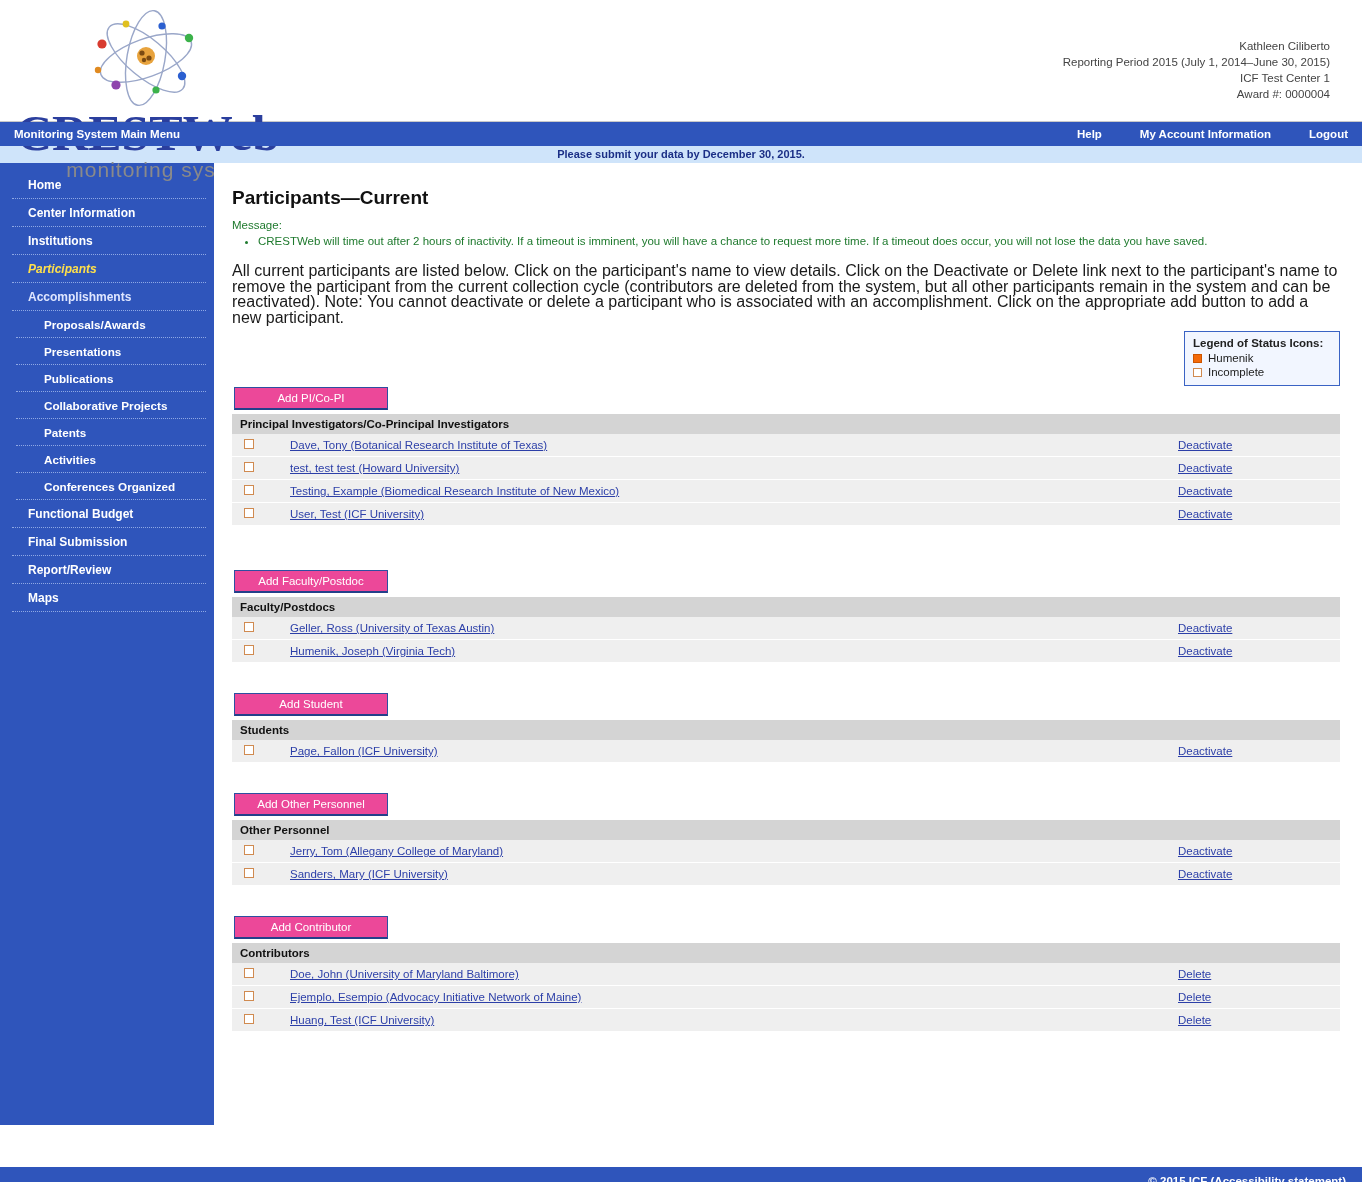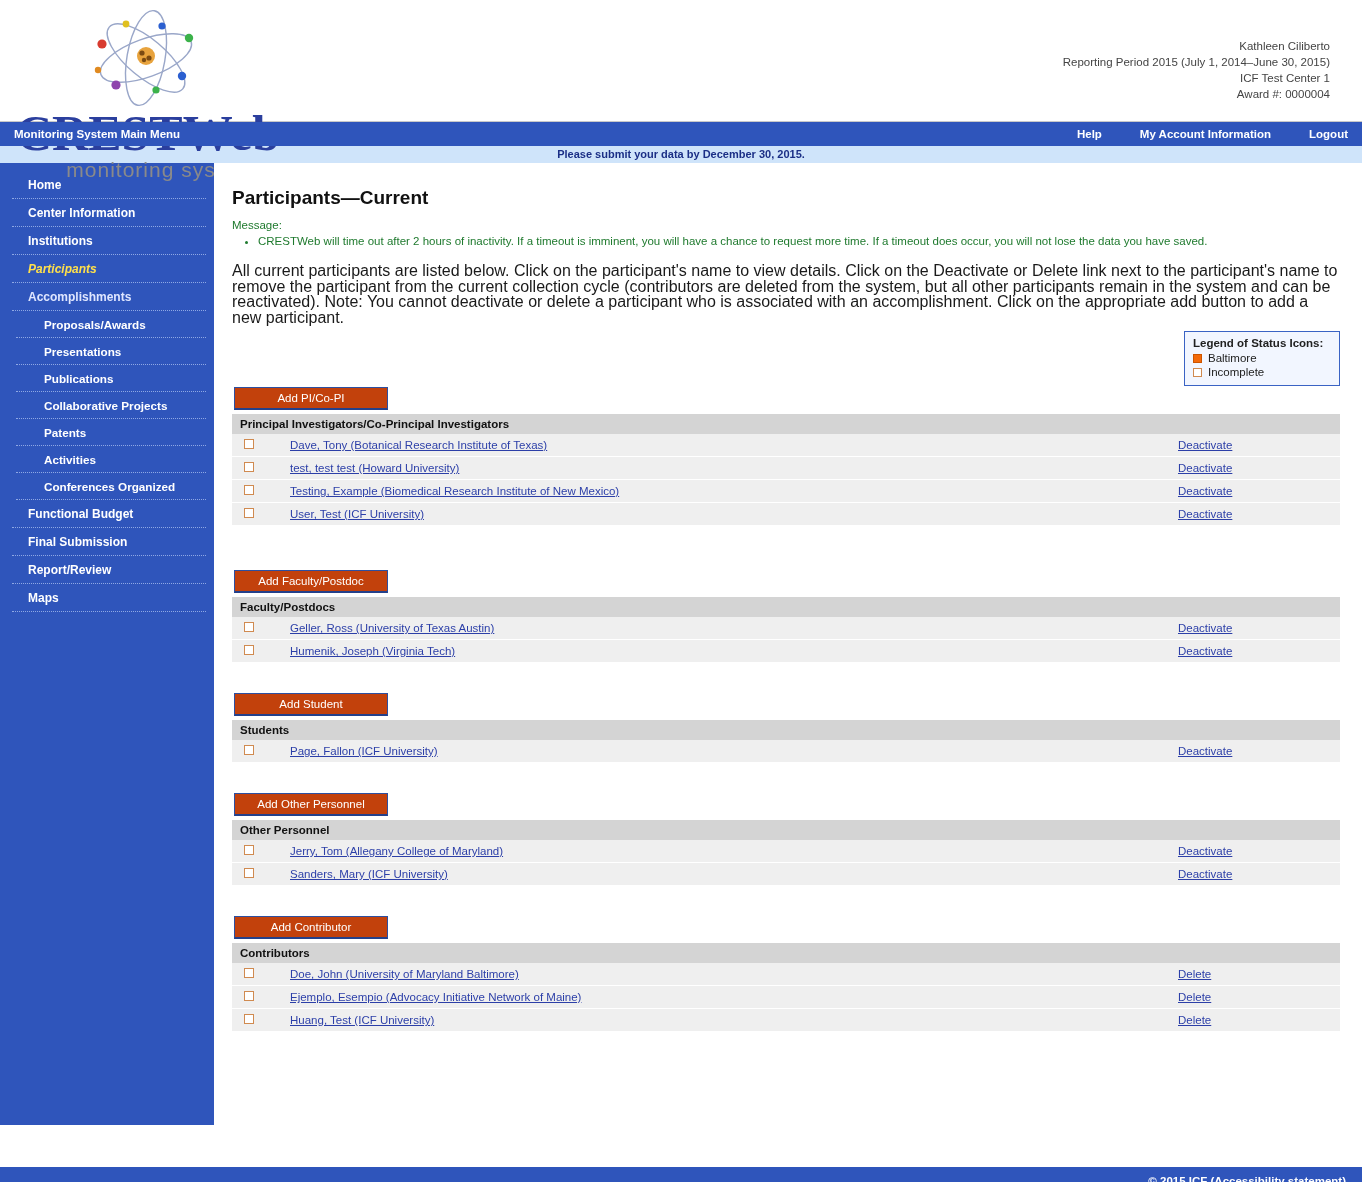--- a/index.html
+++ b/index.html
@@ -168,21 +168,21 @@
   .sw {
     width: 9px; height: 9px; display: inline-block;
     border: 1px solid #cc5500;
   }
   .sw.complete { background: #f46a0a; }
   .sw.incomplete { background: #fff; border: 1px solid #d08a50; }
 
   .group { margin-top: 14px; }
   .add-btn {
     width: 154px;
-    background: #c2410c;
+    background: #ec4899;
     color: #fff;
     font-size: 11.5px;
     text-align: center;
     padding: 4px 0 4px 0;
     border: 1px solid #2d4fa0;
     border-bottom: 2px solid #24408a;
     cursor: pointer;
     margin: 0 0 4px 2px;
     font-family: "Liberation Sans", sans-serif;
   }
@@ -302,21 +302,21 @@
       <div class="msg-label">Message:</div>
       <ul class="msg-list">
         <li>CRESTWeb will time out after 2 hours of inactivity. If a timeout is imminent, you will have a chance to request more time. If a timeout does occur, you will not lose the data you have saved.</li>
       </ul>
       <div class="intro">All current participants are listed below. Click on the participant's name to view details. Click on the Deactivate or Delete link next to the participant's name to remove the participant from the current collection cycle (contributors are deleted from the system, but all other participants remain in the system and can be reactivated). Note: You cannot deactivate or delete a participant who is associated with an accomplishment. Click on the appropriate add button to add a new participant.</div>
 
       <div class="legend">
         <div class="ltitle">Legend of Status Icons:</div>
         <div class="lrow">
           <span class="sw complete"></span>
-          <span>Baltimore</span>
+          <span>Humenik</span>
         </div>
         <div class="lrow">
           <span class="sw incomplete"></span>
           <span>Incomplete</span>
         </div>
       </div>
 
       <div class="group" style="margin-top:62px">
         <div class="add-btn">Add PI/Co-PI</div>
         <table class="tbl">

